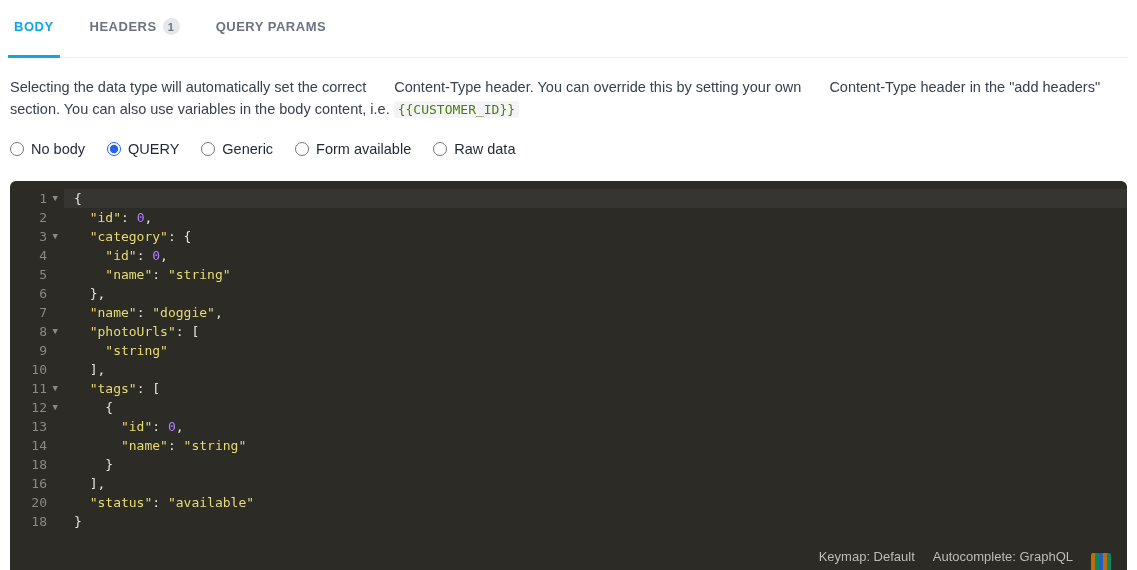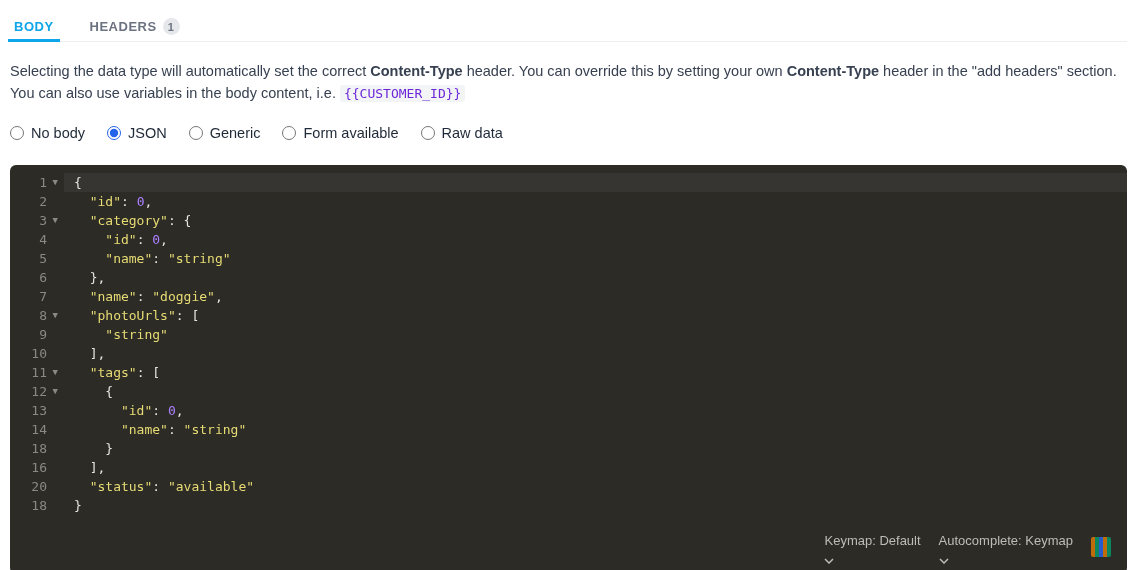--- a/index.html
+++ b/index.html
@@ -11,21 +11,21 @@
       color: #333;
       font-size: 14px;
     }
     .tabs {
       display: flex;
       border-bottom: 1px solid #eee;
       gap: 28px;
       padding: 0 0 0 0;
     }
     .tab {
-      padding: 8px 4px 6px 4px;
+      padding: 8px 4px 22px 4px;
       font-size: 13px;
       font-weight: 600;
       letter-spacing: 0.5px;
       color: #6b7280;
       cursor: pointer;
       display: flex;
       align-items: center;
       gap: 6px;
       position: relative;
     }
@@ -52,28 +52,28 @@
       display: inline-flex;
       align-items: center;
       justify-content: center;
     }
     .description {
       padding: 18px 0 16px 0;
       color: #374151;
       line-height: 1.55;
       font-size: 14.5px;
     }
-    .description b { font-weight: 700; }
+    .description b { font-weight: 400; margin-left: 24px; }
     .description code {
       font-family: ui-monospace, SFMono-Regular, Menlo, Consolas, monospace;
       background: #f3f4f6;
       padding: 1px 4px;
       border-radius: 3px;
       font-size: 13px;
-      color: #6d28d9;
+      color: #4d7c0f;
     }
     .radios {
       display: flex;
       gap: 22px;
       padding: 4px 0 24px 0;
       color: #1f2937;
       font-size: 14.5px;
     }
     .radio-option {
       display: flex;
@@ -167,34 +167,37 @@
 <body>
 
 <div class="tabs">
   <div class="tab active">
     <span>BODY</span>
   </div>
   <div class="tab">
     <span>HEADERS</span>
     <span class="tab-badge">1</span>
   </div>
+  <div class="tab">
+    <span>QUERY PARAMS</span>
+  </div>
 </div>
 
 <div class="description">
   <span>Selecting the data type will automatically set the correct </span><b>Content-Type</b><span> header. You can override this by setting your own </span><b>Content-Type</b><span> header in the "add headers" section. You can also use variables in the body content, i.e. </span><code>{{CUSTOMER_ID}}</code>
 </div>
 
 <div class="radios">
   <label class="radio-option">
     <input type="radio" name="bodytype" style="">
     <span>No body</span>
   </label>
   <label class="radio-option">
     <input type="radio" name="bodytype" checked="" style="">
-    <span>JSON</span>
+    <span>QUERY</span>
   </label>
   <label class="radio-option">
     <input type="radio" name="bodytype" style="">
     <span>Generic</span>
   </label>
   <label class="radio-option">
     <input type="radio" name="bodytype" style="">
     <span>Form available</span>
   </label>
   <label class="radio-option">
@@ -301,20 +304,20 @@
       </div>
   </div>
   <div class="editor-footer">
     <div class="footer-item">
       <span>Keymap: Default</span>
       <svg class="chevron" viewBox="0 0 10 6">
           <path d="M1 1l4 4 4-4" stroke="#bdbdb6" stroke-width="1.5" fill="none"></path>
         </svg>
     </div>
     <div class="footer-item">
-      <span>Autocomplete: Keymap</span>
+      <span>Autocomplete: GraphQL</span>
       <svg class="chevron" viewBox="0 0 10 6">
           <path d="M1 1l4 4 4-4" stroke="#bdbdb6" stroke-width="1.5" fill="none"></path>
         </svg>
     </div>
     <div class="minimap-icon"></div>
   </div>
 </div>
 
 </body></html>

